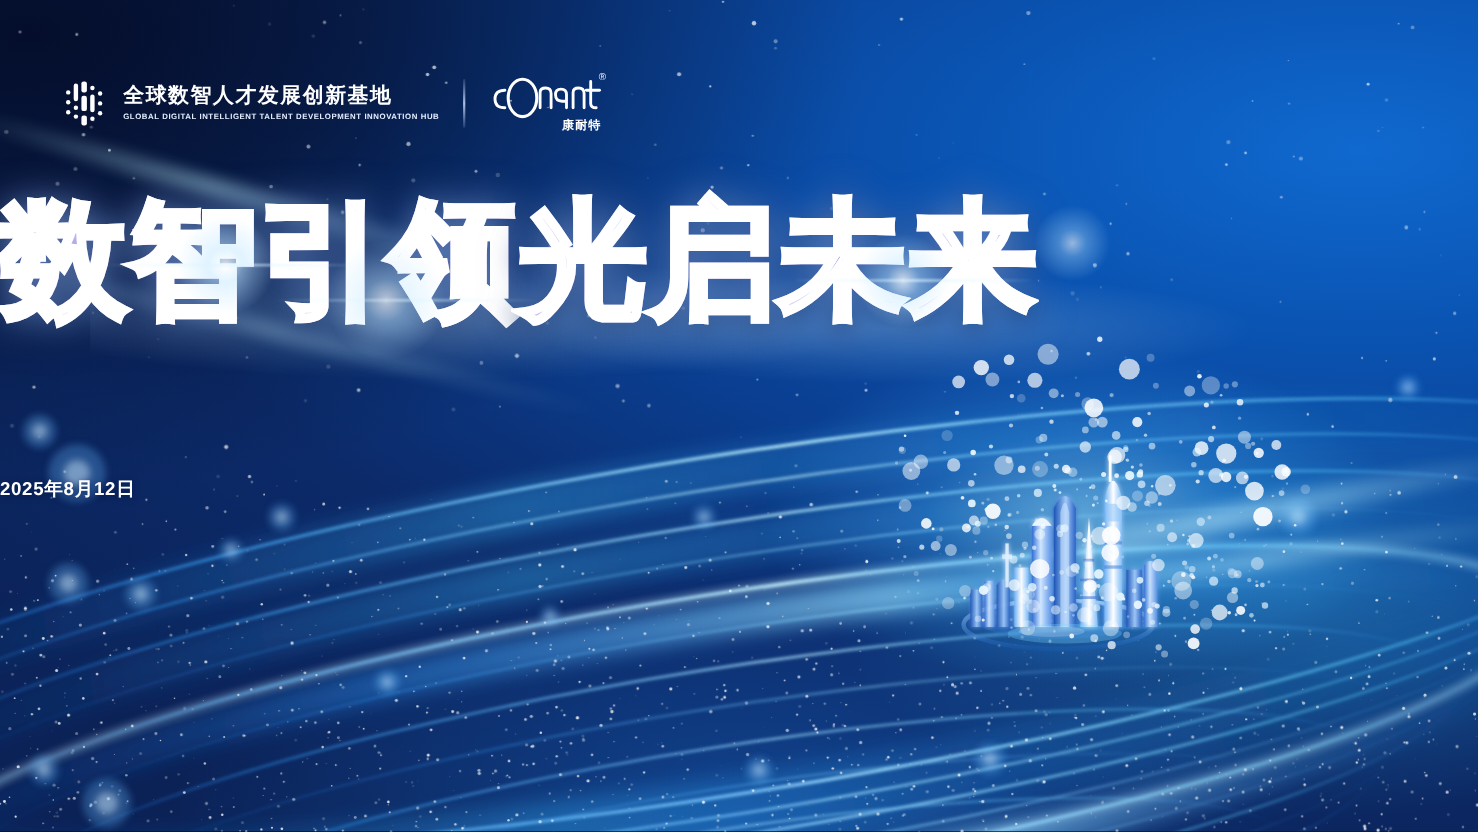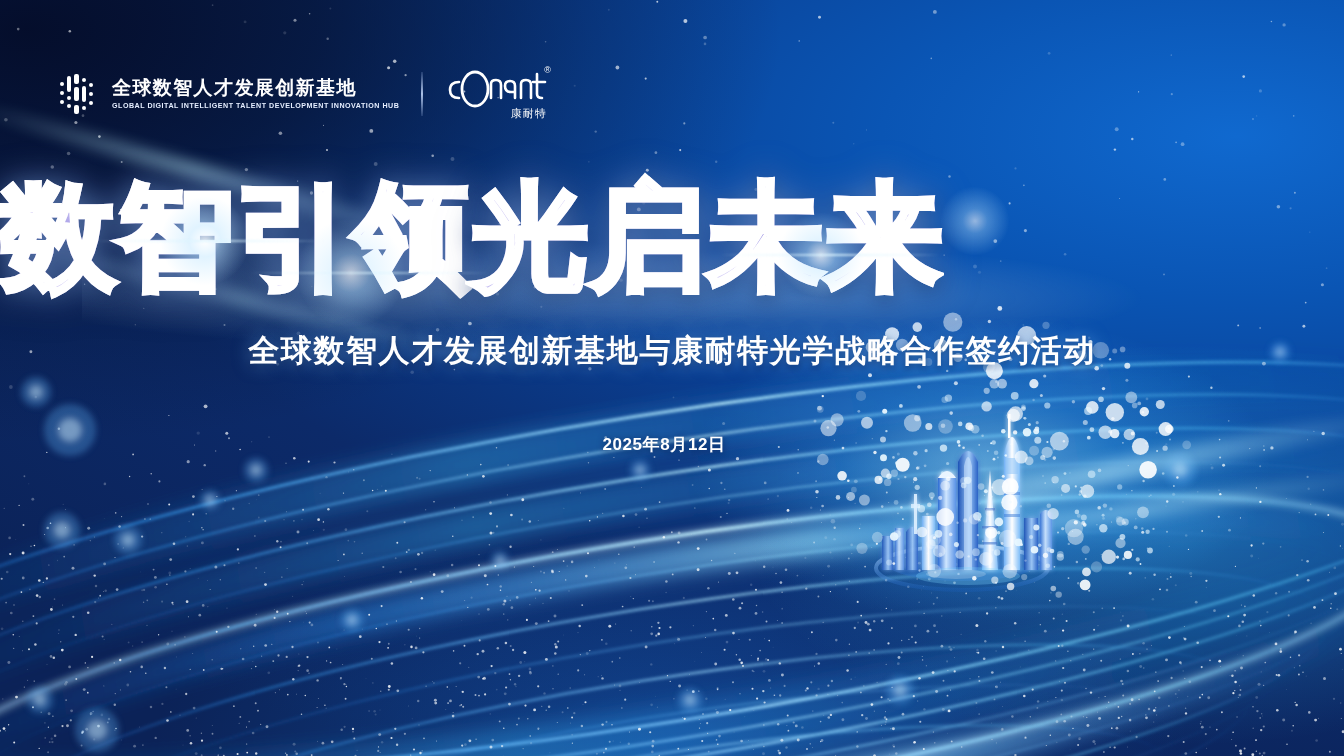--- a/index.html
+++ b/index.html
@@ -51,21 +51,21 @@
   .header{ position:absolute; left:60px; top:68px; display:flex; align-items:center; gap:18px; }
   .mark{ width:34px; height:40px; position:relative; }
   .mark i{ position:absolute; background:#fff; border-radius:2px; display:block; }
   .lock-txt{ display:flex; flex-direction:column; justify-content:space-between; }
   .lock-cn{ color:#fff; font-size:19px; font-weight:700; letter-spacing:1.4px; line-height:1.15; white-space:nowrap; }
   .lock-en{ color:#e5eeff; font-size:7.1px; font-weight:700; letter-spacing:.52px; line-height:1.2; margin-top:3px; white-space:nowrap; }
   .divider{ width:1.5px; height:44px; background:linear-gradient(180deg,rgba(180,205,255,.15),rgba(200,220,255,.85),rgba(180,205,255,.15)); margin:0 4px; }
   .conant{ position:relative; width:104px; height:52px; }
   .conant svg{ display:block; }
   .reg{ position:absolute; right:-2px; top:-3px; color:#fff; font-size:9px; }
-  .conant-cn{ position:absolute; right:2px; bottom:-1px; color:#fff; font-size:11px; font-weight:400; letter-spacing:1px; }
+  .conant-cn{ position:absolute; right:2px; bottom:-1px; color:#fff; font-size:11px; font-weight:700; letter-spacing:1px; }
 
   
   .title-wrap{ position:absolute; left:0; right:0; top:176px; text-align:left; }
   .title{
     display:inline-block;
     font-family:"DejaVu Sans","Liberation Sans",sans-serif;
     font-size:116px; font-weight:900; line-height:1.05;
     letter-spacing:2px;
     background:linear-gradient(176deg,#f4f2ff 0%,#d8d2f6 16%,#9f95e4 40%,#8f83e0 55%,#cfc8f4 74%,#f6f4ff 92%);
     -webkit-background-clip:text; background-clip:text;
@@ -85,21 +85,21 @@
 
   
   .subtitle{
     position:absolute; left:0; right:0; top:330px; text-align:center;
     color:#ffffff; font-size:31px; font-weight:700; letter-spacing:1.6px;
     text-shadow:0 0 18px rgba(120,190,255,.65), 0 2px 6px rgba(2,18,55,.6);
     font-family:"DejaVu Sans","Liberation Sans",sans-serif;
   }
 
   
-  .meta{ position:absolute; left:0; right:16px; top:433px; text-align:center; }
+  .meta{ position:absolute; left:0; right:16px; top:433px; }
   .meta .date{ color:#fff; font-size:17px; font-weight:700; letter-spacing:.6px; text-shadow:0 1px 6px rgba(0,20,60,.6); }
 
   
   .city{ position:absolute; left:838px; top:396px; width:250px; height:200px; }
 </style>
 </head>
 <body>
 
 <div id="stage">
 
@@ -2323,20 +2323,19 @@
   </div>
 
   <div class="lensflare" style="left:160px;  top:196px; width:90px;  height:90px; opacity:.85;"></div>
   <div class="flare-bar" style="left:96px;   top:240px; width:230px;"></div>
   <div class="lensflare" style="left:296px;  top:218px; width:110px; height:110px; opacity:.7;"></div>
   <div class="flare-bar" style="left:250px;  top:272px; width:240px; opacity:.8;"></div>
   <div class="lensflare" style="left:778px;  top:212px; width:86px;  height:86px; opacity:.8;"></div>
   <div class="flare-bar" style="left:720px;  top:254px; width:220px;"></div>
   <div class="lensflare" style="left:940px;  top:186px; width:70px;  height:70px; opacity:.6;"></div>
 
-  <div class="subtitle">全球数智人才发展创新基地与康耐特光学战略合作签约活动</div>
 
   <div class="meta">
     <div class="date">2025年8月12日</div>
 
   </div>
 
 </div>
 
 </body></html>

